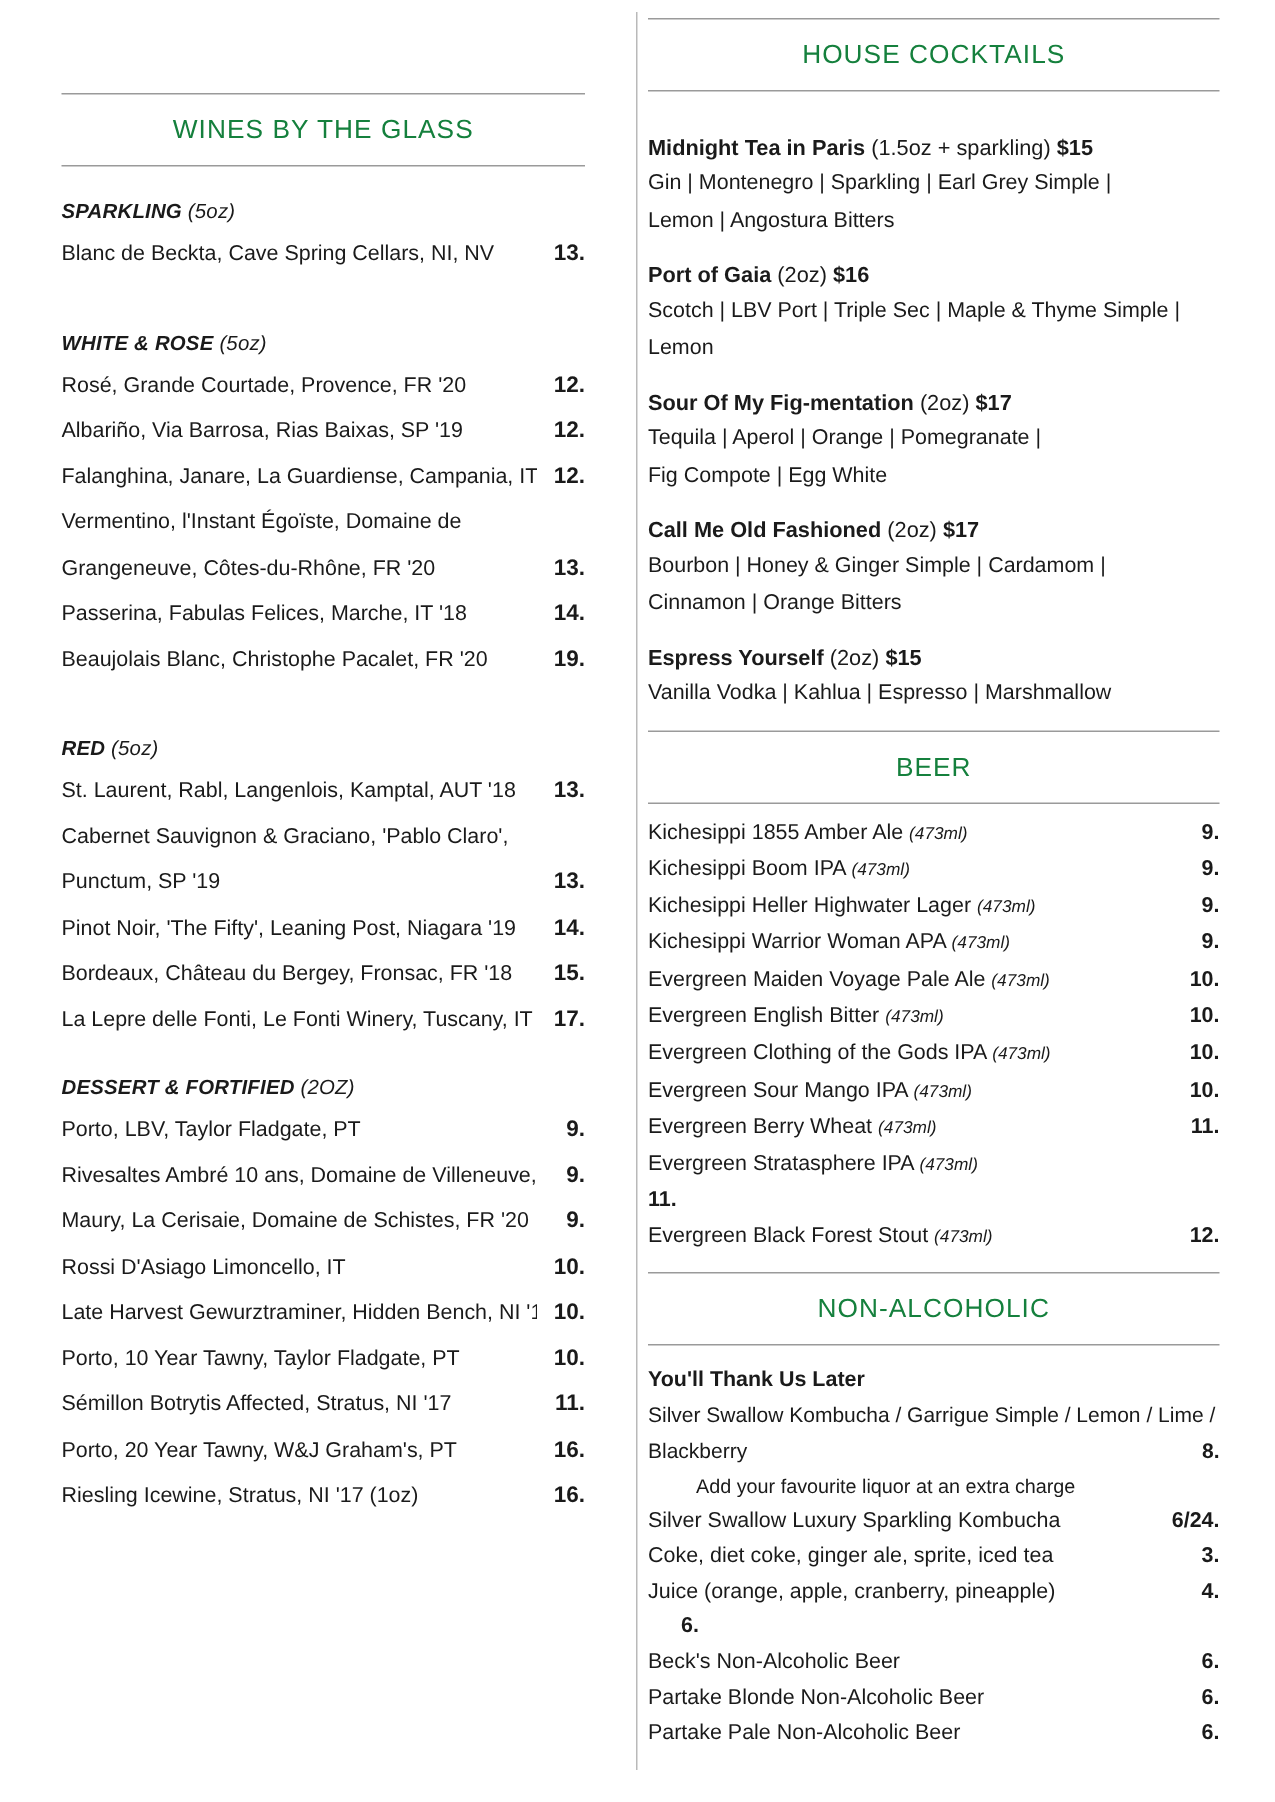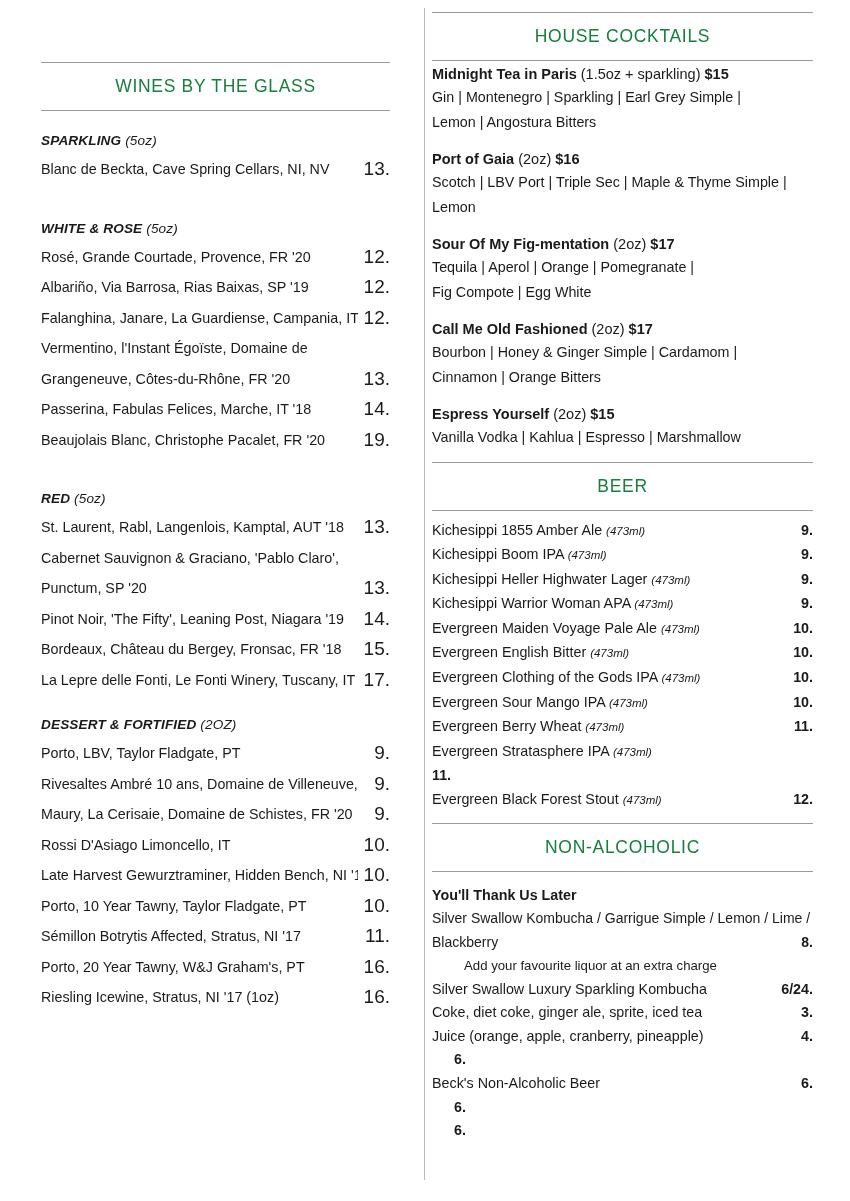--- a/index.html
+++ b/index.html
@@ -84,22 +84,22 @@
     justify-content: space-between;
     font-size: 14.3px;
     line-height: 30.5px;
   }
   .wine-name {
     flex: 1 1 auto;
     white-space: nowrap;
     overflow: hidden;
   }
   .wine-price {
-    font-weight: normal;
-    font-size: 19px;
+    font-weight: bold;
+    font-size: 15px;
     flex: 0 0 auto;
     text-align: right;
     min-width: 26px;
     margin-left: 6px;
   }
   .wine-row.two-line {
     display: block;
     line-height: 30.5px;
   }
   .wine-row.two-line .l1 { display: block; }
@@ -107,21 +107,21 @@
     display: flex;
     justify-content: space-between;
   }
 
   .spacer-sm { height: 14px; }
 
   
   .cocktail {
     margin-top: 15px;
   }
-  .cocktail:first-of-type { margin-top: 3px; }
+  .cocktail:first-of-type { margin-top: 28px; }
   .ck-title {
     font-size: 14.5px;
     line-height: 21px;
   }
   .ck-title b { font-weight: bold; }
   .ck-size { font-weight: normal; }
   .ck-price { font-weight: bold; }
   .ck-ing {
     font-size: 14.3px;
     line-height: 24.5px;
@@ -246,21 +246,21 @@
           </div>
           <div class="spacer-sm"></div>
           <div class="cat"><span>RED</span> <span class="oz">(5oz)</span></div>
           <div class="wine-row">
             <span class="wine-name">St. Laurent, Rabl, Langenlois, Kamptal, AUT '18</span>
             <span class="wine-price">13.</span>
           </div>
           <div class="wine-row two-line">
             <span class="l1">Cabernet Sauvignon &amp; Graciano, 'Pablo Claro',</span>
             <span class="l2">
-              <span>Punctum, SP '20</span>
+              <span>Punctum, SP '19</span>
               <span class="wine-price">13.</span>
             </span>
           </div>
           <div class="wine-row">
             <span class="wine-name">Pinot Noir, 'The Fifty', Leaning Post, Niagara '19</span>
             <span class="wine-price">14.</span>
           </div>
           <div class="wine-row">
             <span class="wine-name">Bordeaux, Château du Bergey, Fronsac, FR '18</span>
             <span class="wine-price">15.</span>
@@ -417,23 +417,25 @@
             <span class="na-price">4.</span>
           </div>
           <div class="na-row">
             <span class="na-price">6.</span>
           </div>
           <div class="na-row">
             <span>Beck's Non-Alcoholic Beer</span>
             <span class="na-price">6.</span>
           </div>
           <div class="na-row">
+            <span>Partake Blonde Non-Alcoholic Beer</span>
             <span class="na-price">6.</span>
           </div>
           <div class="na-row">
+            <span>Partake Pale Non-Alcoholic Beer</span>
             <span class="na-price">6.</span>
           </div>
         </div>
 
     </div>
   </div>
 
 </div>
 
 </body></html>

